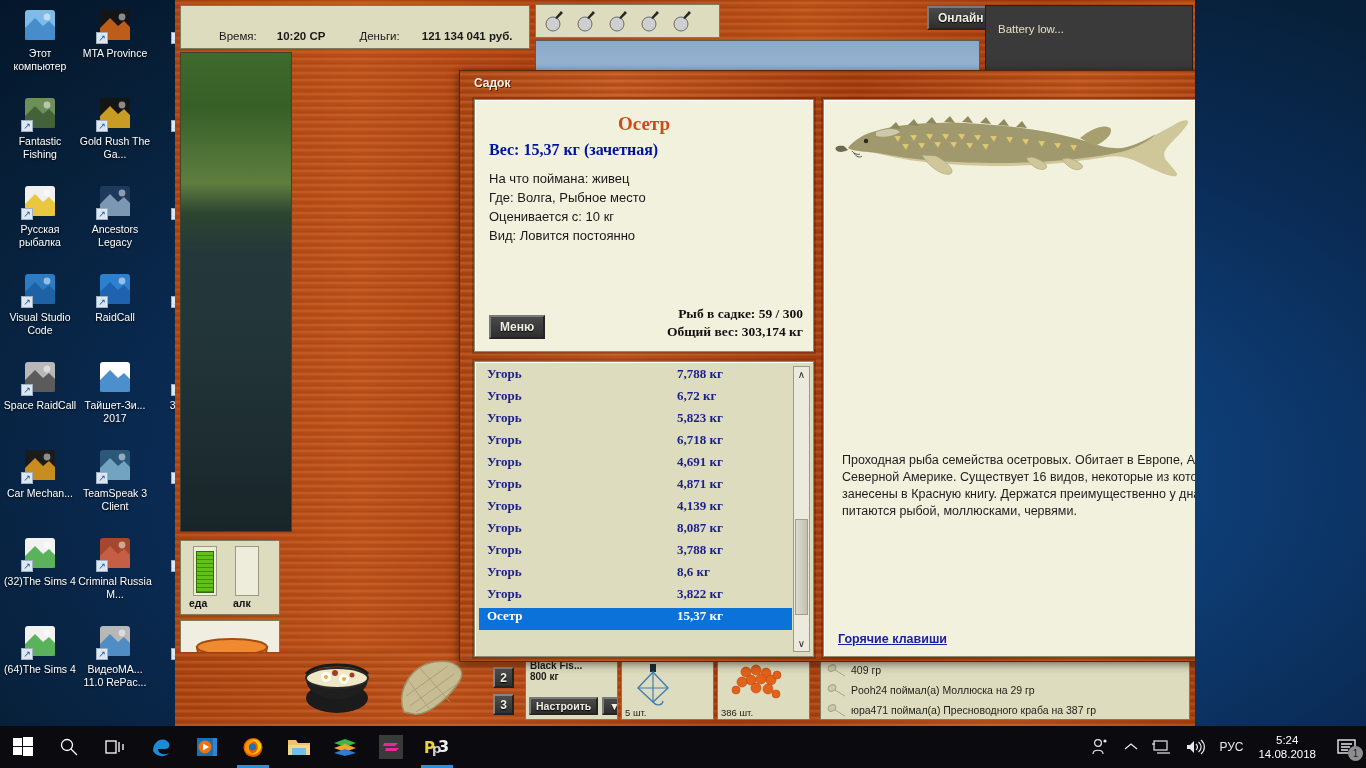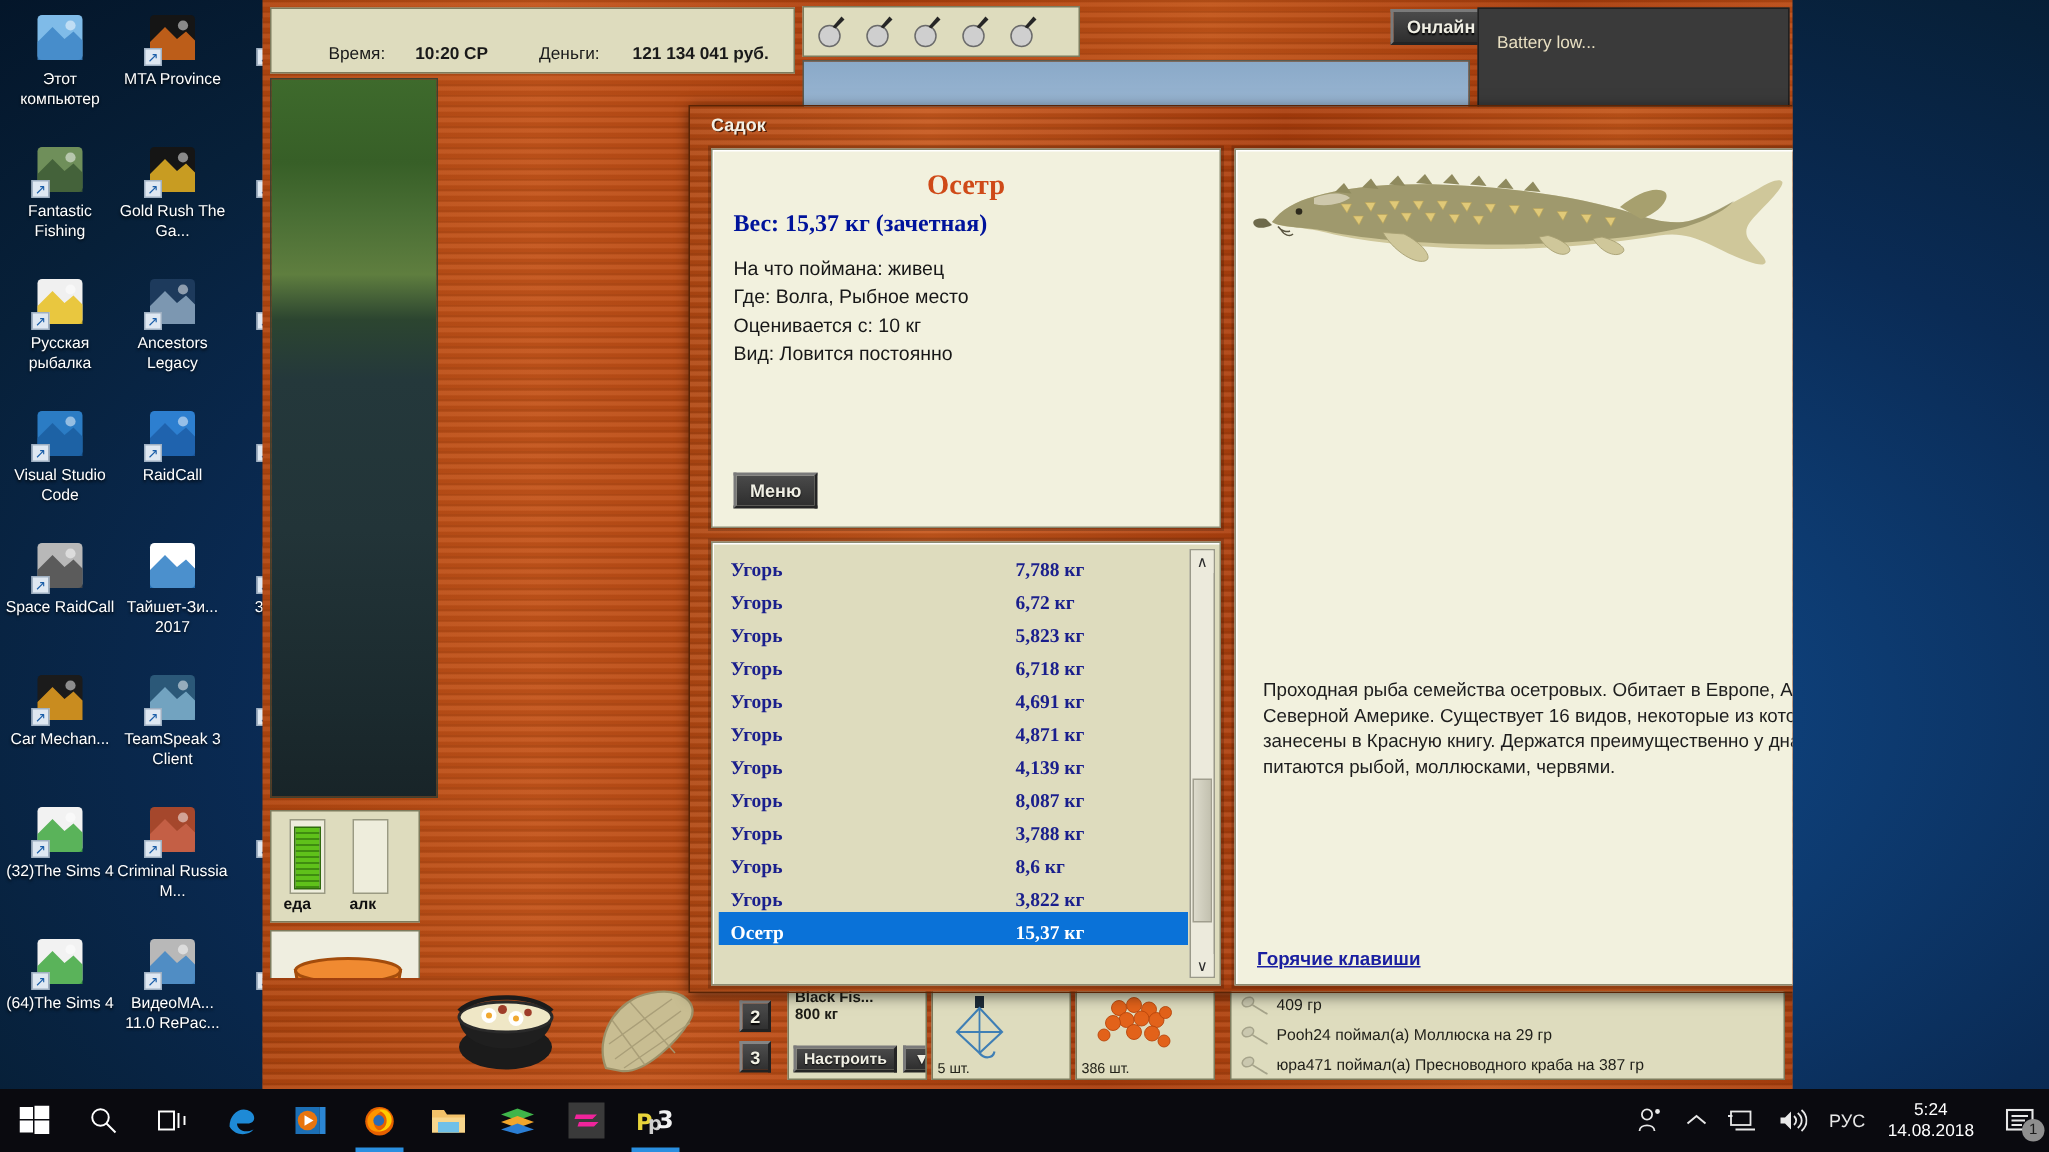--- a/index.html
+++ b/index.html
@@ -294,21 +294,21 @@
     position: absolute; right: 10px; bottom: 10px; text-align: right;
     font-size: 13.5px; font-weight: bold; color: #111; line-height: 18px;
     font-family: "Liberation Serif", serif;
   }
 
   #fish-list {
     position: absolute; left: 4px; top: 4px; right: 21px; bottom: 4px;
     overflow: hidden;
   }
   .frow {
-    height: 22px; display: flex; align-items: flex-end;
+    height: 22px; display: flex; align-items: flex-start;
     font-size: 13px; font-weight: bold; color: #1a1f8c;
     font-family: "Liberation Serif", serif;
     padding: 0 0 0 8px;
   }
   .frow .fn { width: 190px; }
   .frow .fw { }
   .frow.sel { background: #0a72d8; color: #ffffff; }
   #list-scroll {
     position: absolute; right: 3px; top: 4px; width: 17px; bottom: 4px;
     background: #eceadc; border: 1px solid #9a998a;
@@ -830,20 +830,24 @@
     <div class="sadok-pane" id="pane-info">
       <div id="fish-name">Осетр</div>
       <div id="fish-weight">Вес: 15,37 кг (зачетная)</div>
       <div id="fish-attrs">
         <div class="fish-attr">На что поймана: живец</div>
         <div class="fish-attr">Где: Волга, Рыбное место</div>
         <div class="fish-attr">Оценивается с:  10 кг</div>
         <div class="fish-attr">Вид: Ловится постоянно</div>
       </div>
       <button class="gbtn" id="btn-menu-sadok">Меню</button>
+      <div id="sadok-totals">
+        <div>Рыб в садке: 59 / 300</div>
+        <div>Общий вес: 303,174 кг</div>
+      </div>
     </div>
 
     <div class="sadok-pane" id="pane-img">
       <svg id="fish-pic" viewBox="0 0 400 82">
         <path d="M18 38 C24 30, 34 24, 46 21 C70 14, 104 11, 150 14 C196 17, 232 24, 258 32 C270 36, 280 39, 292 38 C304 37, 320 28, 342 16 C350 11, 356 9, 358 11 C360 13, 352 22, 342 32 C335 39, 332 44, 336 50 C342 58, 350 64, 346 66 C342 68, 326 61, 310 53 C298 47, 288 45, 276 47 C252 51, 212 56, 170 56 C124 56, 82 52, 54 45 C38 41, 24 42, 18 38 Z" fill="#cfc79a"></path>
         <path d="M18 38 C24 30, 34 24, 46 21 C70 14, 104 11, 150 14 C196 17, 232 24, 258 32 C270 36, 280 39, 292 38 C300 37, 312 32, 326 24 C318 32, 302 40, 286 43 C262 48, 216 53, 170 53 C124 53, 82 50, 54 44 C38 41, 24 42, 18 38 Z" fill="#8f8a5e" opacity=".75"></path>
         <path d="M14 36 C8 35, 4 37, 6 40 C8 43, 14 42, 18 40 Z" fill="#6e6a4b"></path>
         <g fill="#8f8a5e">
           <path d="M60 18 l6 -6 l5 7 Z"></path>
             <path d="M78 15 l6 -6 l5 7 Z"></path>

